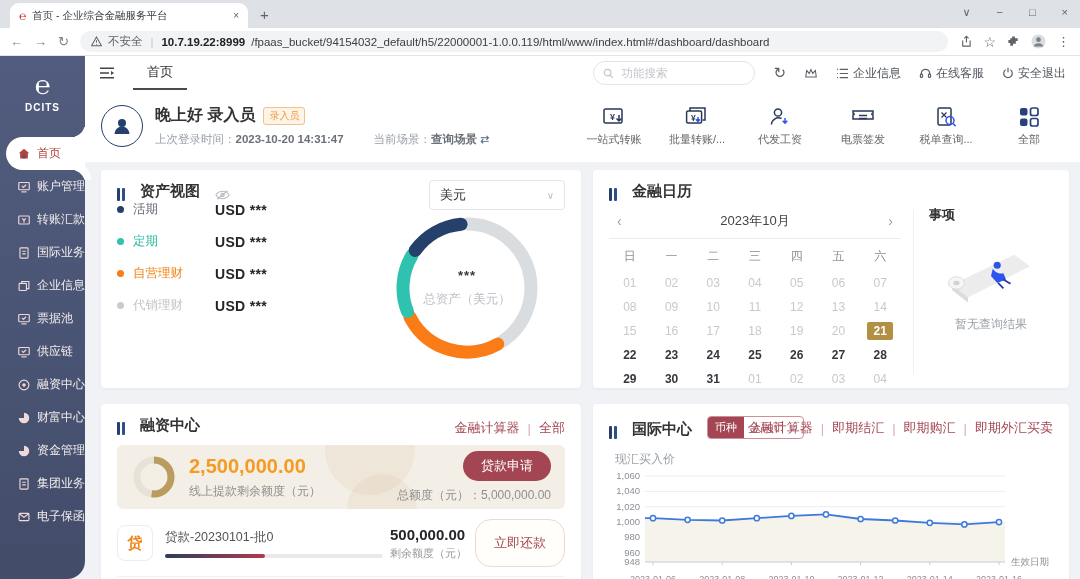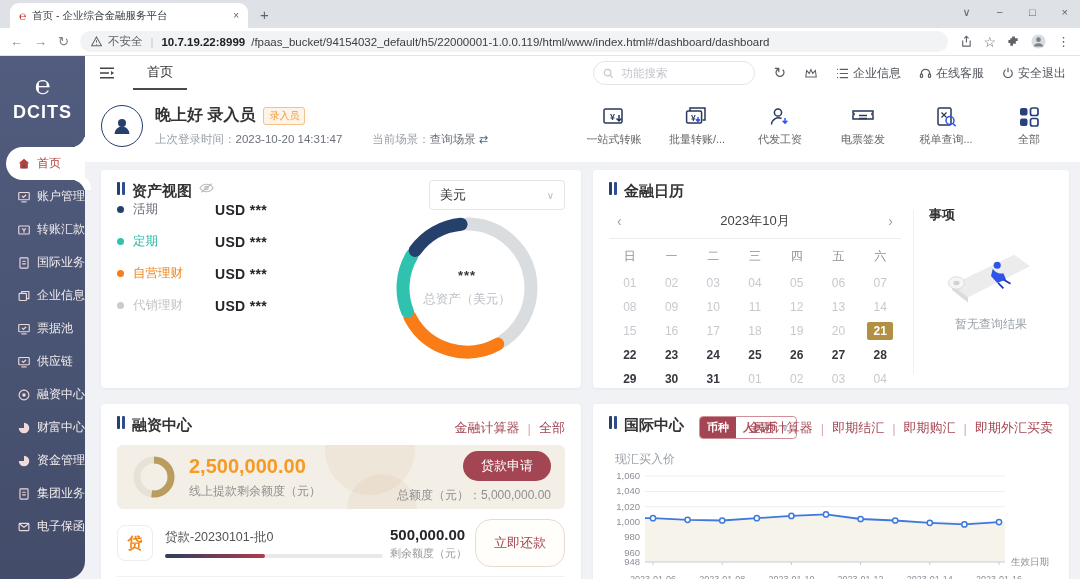--- a/index.html
+++ b/index.html
@@ -30,29 +30,29 @@
   .searchbox input::placeholder{color:#c3c6cb}
   .tb-ic{color:#5c6066;display:flex;align-items:center}
   .tb-link{display:flex;align-items:center;gap:4px;font-size:12px;color:#4f545b}
   
   .welcome{position:absolute;left:85px;right:0;top:90px;height:72px;background:#fff;display:flex;align-items:center;padding:0 16px;box-sizing:border-box}
   .avatar{width:40px;height:40px;border-radius:50%;border:1.6px solid #24406b;display:flex;align-items:center;justify-content:center;flex:none}
   .wl-txt{margin-left:12px}
   .greet{display:flex;align-items:center;gap:8px;font-size:16px;font-weight:700;color:#333}
   .role-badge{font-size:10px;font-weight:400;color:#f09a3e;border:1px solid #f5c08a;background:#fdf4e8;border-radius:3px;padding:1px 5px}
   .wl-sub{margin-top:6px;font-size:11.5px;color:#9aa0a8;display:flex;gap:30px;align-items:center}
-  .wl-sub b{color:#6b7078;font-weight:400}
+  .wl-sub b{color:#6b7078;font-weight:700}
   .swap-ic{color:#51658a;font-size:11px;margin-left:3px}
   .quick{margin-left:auto;display:flex;gap:25px;padding-right:6px}
   .qa{width:58px;text-align:center;cursor:pointer}
   .qa-label{font-size:11px;color:#666;margin-top:3px;white-space:nowrap}
   
   .content{position:absolute;left:85px;right:0;top:162px;bottom:-80px;display:grid;grid-template-columns:480px 1fr;grid-template-rows:218px 300px;gap:16px 12px;padding:8px 16px 0;box-sizing:border-box}
   .card{background:#fff;border-radius:4px;box-shadow:0 1px 3px rgba(31,45,61,.06);padding:12px 16px;position:relative;box-sizing:border-box}
-  .card-title{display:flex;align-items:flex-start;gap:7px;font-size:15px;font-weight:700;color:#333}
+  .card-title{display:flex;align-items:flex-end;gap:15px;font-size:15px;font-weight:700;color:#333}
   .tbars{display:inline-flex;gap:2px;align-items:flex-end}
   .tbars i{width:3px;height:13px;background:#2e4e8f;border-radius:1px}
   .tbars i:first-child{height:13px;background:#24406b}
   .card-links{position:absolute;right:16px;top:15px;display:flex;align-items:center;gap:8px;font-size:13px}
   .clink{color:#a34552;cursor:pointer}
   .vsep{color:#d9aab2}
   
   .cur-select{position:absolute;right:16px;top:10px;width:136px;height:30px;border:1px solid #e4e5e7;border-radius:4px;display:flex;align-items:center;justify-content:space-between;padding:0 10px;font-size:13px;color:#333;box-sizing:border-box;cursor:pointer}
   .chev{color:#b9bdc3;font-size:10px}
   .legend{}
@@ -93,30 +93,30 @@
   .loan-badge.empty{border-color:transparent}
   .loan-info{margin-left:12px;width:225px}
   .loan-name{font-size:12.5px;color:#555}
   .loan-bar{width:218px;height:4px;background:#e9e9eb;border-radius:2px;margin-top:8px}
   .loan-bar i{display:block;height:4px;border-radius:2px;background:linear-gradient(90deg,#2c3e5d,#b23b4b)}
   .loan-mid{flex:1}
   .loan-amt{font-size:15px;font-weight:700;color:#23252a}
   .loan-amt-label{font-size:11px;color:#9a9a9a;margin-top:3px}
   .repay-btn{border:1px solid #e7ddcf;background:#fffefb;color:#a34552;font-size:13px;border-radius:16px;padding:14px 18px;cursor:pointer;font-family:inherit}
   
-  .ctag{display:inline-flex;margin-left:8px;border:1px solid #cf8f98;border-radius:4px;overflow:hidden;font-size:11px;font-weight:700;cursor:pointer}
+  .ctag{display:inline-flex;border:1px solid #cf8f98;border-radius:4px;overflow:hidden;font-size:11px;font-weight:400;cursor:pointer}
   .ctag-k{background:#a34552;color:#fff;padding:3px 7px}
   .ctag-v{color:#b05561;padding:3px 7px;display:flex;align-items:center;gap:5px}
   .chart-ylab{font-size:12px;color:#9aa0a6;margin:12px 0 0 6px}
   .fxwrap{margin-top:2px}
   
   .sidebar{position:absolute;top:56px;left:0;width:85px;bottom:0;background:linear-gradient(180deg,#525c7e 0%,#475170 70%,#434d6a 100%);border-bottom-right-radius:18px;z-index:5}
   .logo{padding-top:14px;text-align:center;color:#fff}
   .logo-swirl{font-size:26px;font-style:italic;font-weight:700;display:block;line-height:30px}
-  .logo-name{font-size:18px;font-weight:700;letter-spacing:1px;display:block;margin-top:2px}
+  .logo-name{font-size:10px;font-weight:700;letter-spacing:1px;display:block;margin-top:2px}
   .menu{margin-top:24px}
   .mi{height:33px;display:flex;align-items:center;gap:6px;padding-left:11px;margin-left:6px;color:#f3eded;font-size:12px;position:relative;cursor:pointer}
   .mic{display:flex;align-items:center;color:#efd9d9}
   .mil{white-space:nowrap}
   .mi.active{background:#fff;border-radius:17px 0 0 17px;color:#b0433c}
   .mi.active .mic{color:#b0433c}
   .mi.active:before{content:'';position:absolute;right:0;top:-14px;width:14px;height:14px;border-bottom-right-radius:14px;box-shadow:5px 5px 0 1px #fff;background:transparent}
   .mi.active:after{content:'';position:absolute;right:0;bottom:-14px;width:14px;height:14px;border-top-right-radius:14px;box-shadow:5px -5px 0 1px #fff;background:transparent}
   svg{display:block}
 </style>

